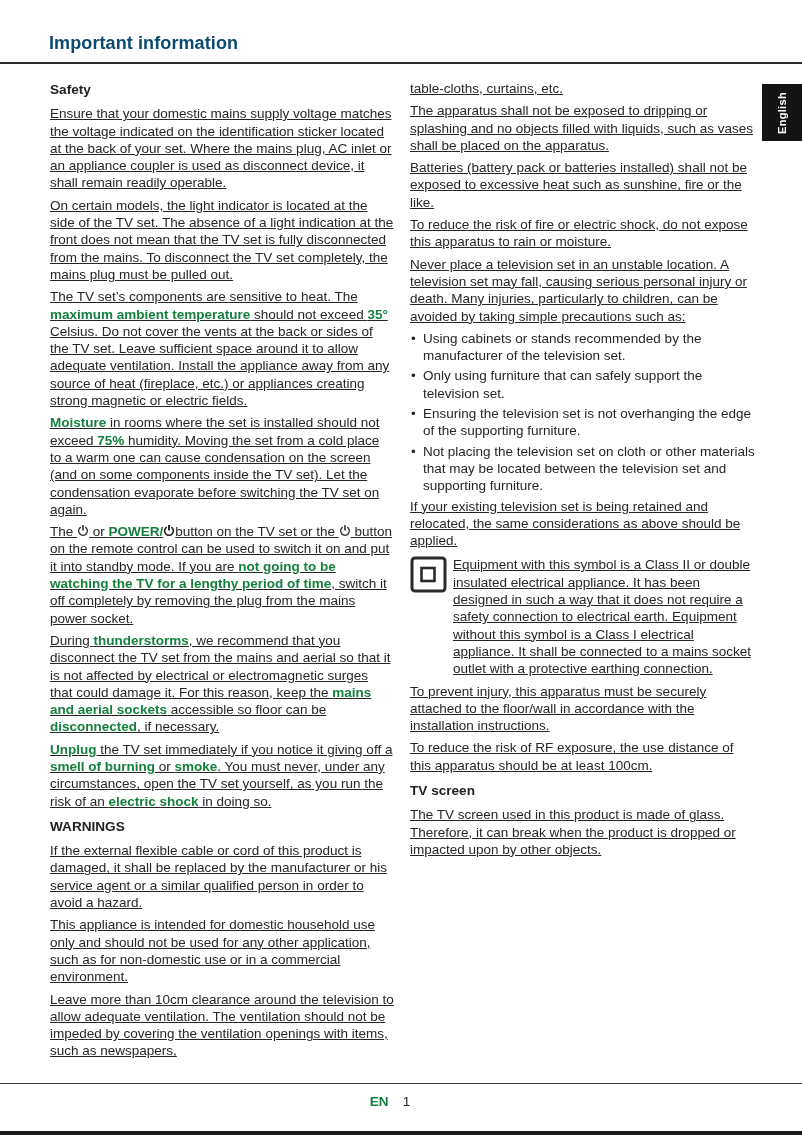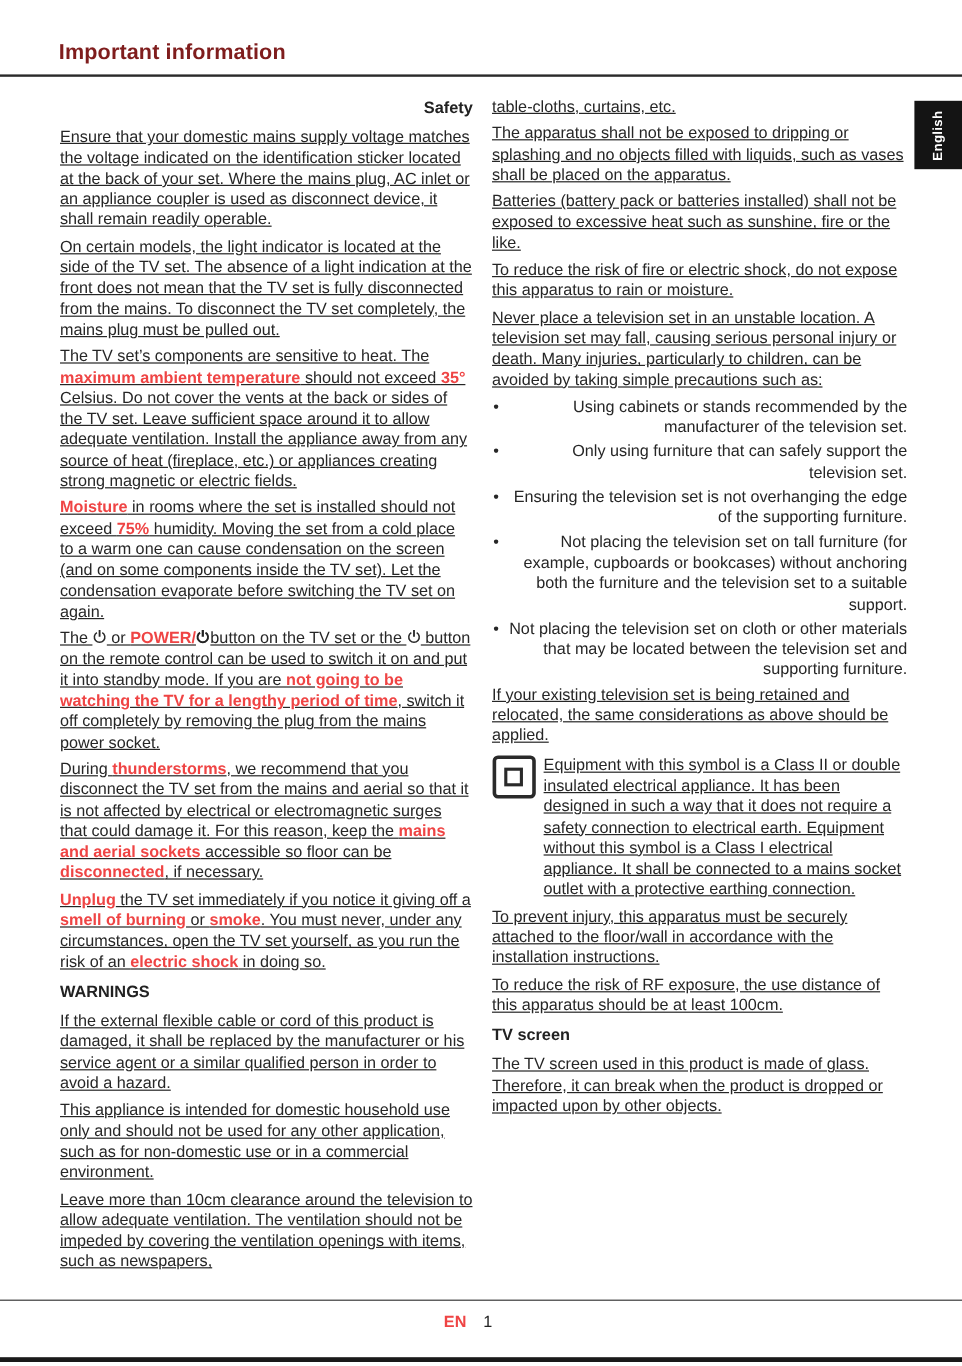--- a/index.html
+++ b/index.html
@@ -6,44 +6,44 @@
   .page{
     position:relative;
     width:802px;height:1138px;
     background:#ffffff;
     font-family:"Liberation Sans","DejaVu Sans",sans-serif;
     color:#262626;
     overflow:hidden;
   }
   .page-title{
     position:absolute;left:49px;top:33px;margin:0;
-    font-size:18px;font-weight:bold;color:#7f1d1d;
+    font-size:18px;font-weight:bold;color:#0c4a6e;
     letter-spacing:0.1px;
   }
   .top-rule{position:absolute;left:0;top:62px;width:802px;height:2px;background:#2a2a2a;}
   .lang-tab{
     position:absolute;right:0;top:84px;width:40px;height:57px;
     background:#141414;display:flex;align-items:center;justify-content:center;
   }
   .lang-tab span{
     transform:rotate(-90deg);white-space:nowrap;
     color:#ffffff;font-size:11px;font-weight:bold;letter-spacing:0.3px;
   }
   .columns{
     position:absolute;left:50px;top:80px;width:706px;
     display:flex;gap:16px;
   }
   .col{font-size:13.5px;line-height:17.3px;}
   .col-left{width:344px;}
   .col-right{width:346px;}
   .col p{margin:0 0 5px 0;text-decoration:underline;}
   .col h3{font-size:13.6px;margin:8px 0 7px 0;color:#222;}
-  .col h3.first{margin-top:1px;text-align:right;}
-  b{color:#ef4444;}
-  ul.bullets{list-style:none;margin:0 0 2px 0;padding:0;text-align:right;}
+  .col h3.first{margin-top:1px;}
+  b{color:#15803d;}
+  ul.bullets{list-style:none;margin:0 0 2px 0;padding:0;}
   ul.bullets li{position:relative;padding-left:13px;margin:0 0 3px 0;}
   ul.bullets li::before{content:"\2022";position:absolute;left:1px;top:0;}
   .icon-para{display:flex;align-items:flex-start;margin:7px 0 5px 0;}
   .icon-cell{flex:0 0 43px;}
   .icon-para p{margin:0;flex:1;}
   .pwr{display:inline-block;vertical-align:-1px;line-height:0;}
   .footer-rule{position:absolute;left:0;top:1083px;width:802px;height:1px;background:#3a3a3a;}
   .footer{
     position:absolute;left:0;top:1094px;width:780px;
     display:flex;justify-content:center;gap:14px;
@@ -108,21 +108,20 @@
       <p>Batteries (battery pack or batteries installed) shall not be exposed to excessive heat such as sunshine, fire or the like.</p>
 
       <p>To reduce the risk of fire or electric shock, do not expose this apparatus to rain or moisture.</p>
 
       <p>Never place a television set in an unstable location. A television set may fall, causing serious personal injury or death. Many injuries, particularly to children, can be avoided by taking simple precautions such as:</p>
 
       <ul class="bullets">
         <li>Using cabinets or stands recommended by the manufacturer of the television set.</li>
         <li>Only using furniture that can safely support the television set.</li>
         <li>Ensuring the television set is not overhanging the edge of the supporting furniture.</li>
-        <li>Not placing the television set on tall furniture (for example, cupboards or bookcases) without anchoring both the furniture and the television set to a suitable support.</li>
         <li>Not placing the television set on cloth or other materials that may be located between the television set and supporting furniture.</li>
       </ul>
 
       <p>If your existing television set is being retained and relocated, the same considerations as above should be applied.</p>
 
       <div class="icon-para">
         <div class="icon-cell">
           <svg width="37" height="37" viewBox="0 0 37 37" aria-hidden="true">
               <rect x="2" y="2" width="33" height="33" rx="3" fill="none" stroke="#2a2a2a" stroke-width="3"></rect>
               <rect x="11.5" y="12" width="13" height="13" fill="none" stroke="#2a2a2a" stroke-width="2.6"></rect>

